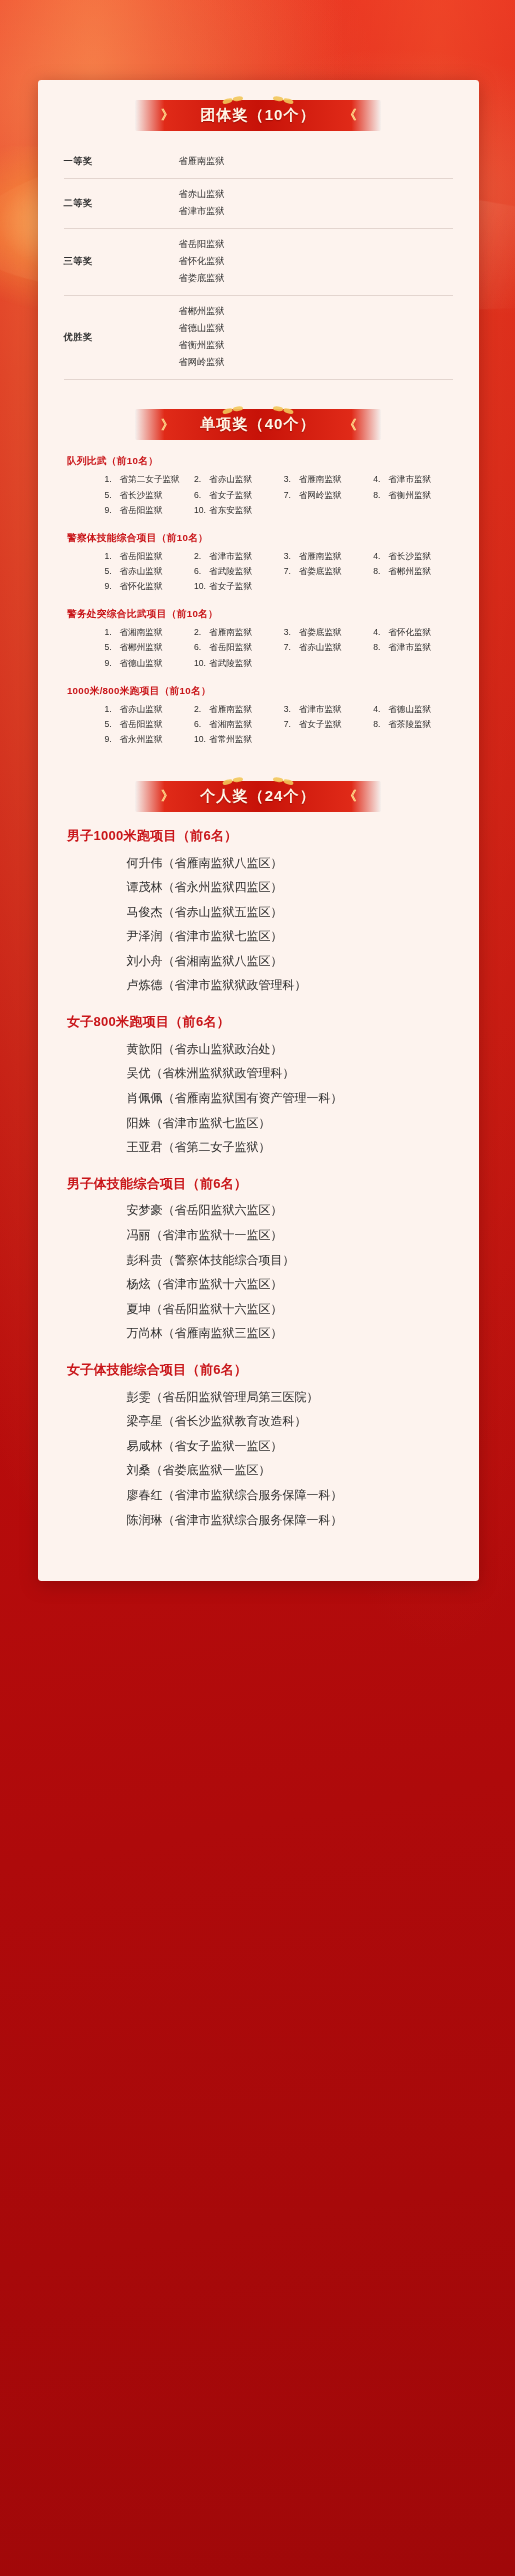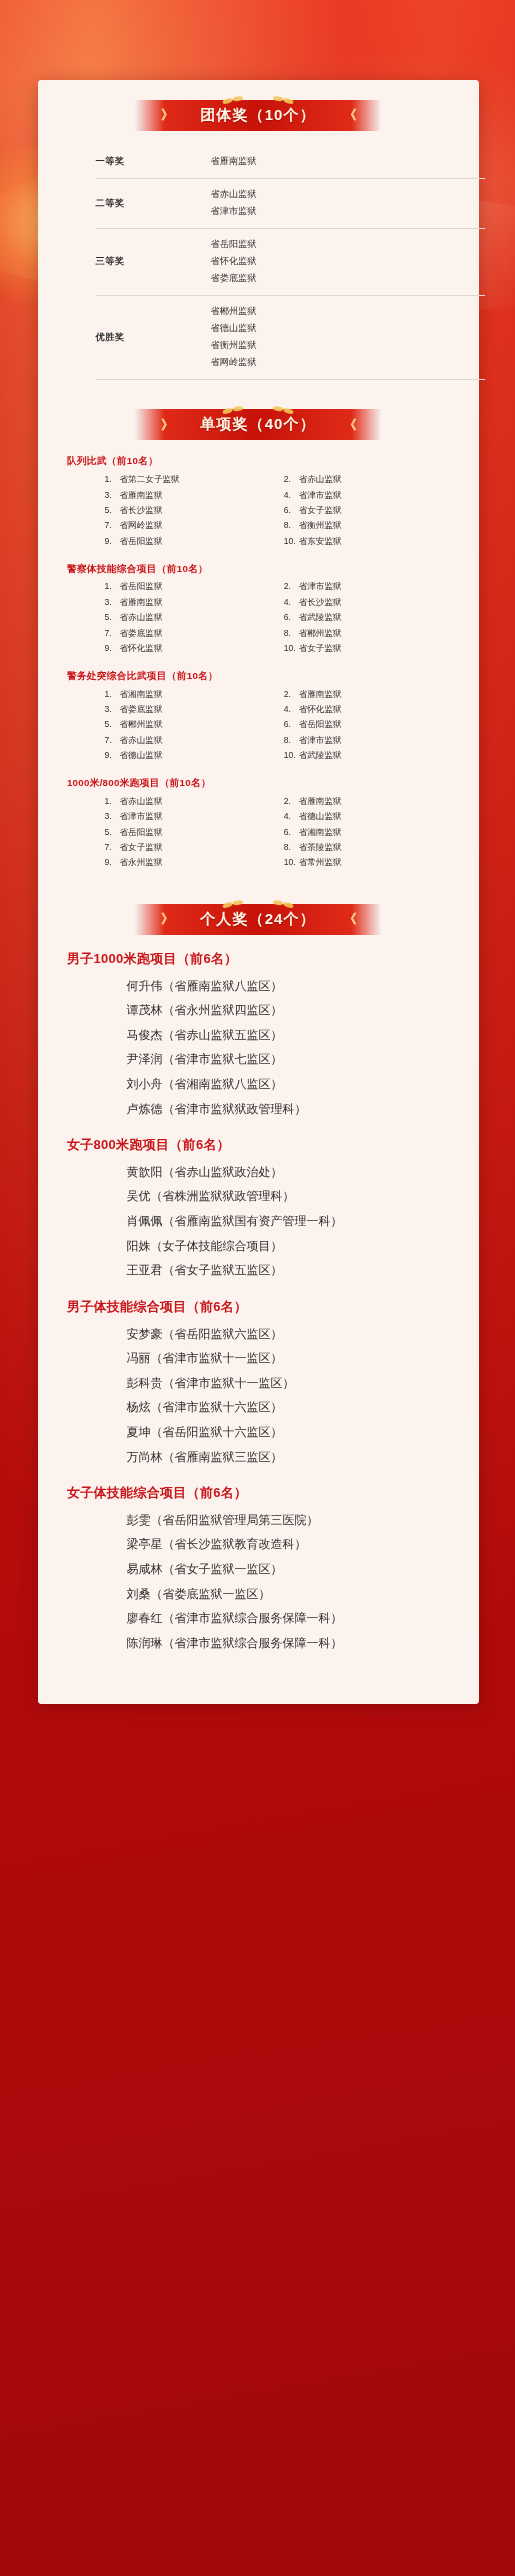--- a/index.html
+++ b/index.html
@@ -134,21 +134,20 @@
   .banner .leaf {
     position:absolute; top:-6.9px; left:50%; transform:translateX(-50%);
     width: 86px; height: 13.8px;
   }
 
   
   table.team {
     width: 100%;
     border-collapse: collapse;
     margin-bottom: 10.3px;
-    margin-left: 32px;
   }
   table.team td {
     padding: 7.5px 0;
     font-size: 9.2px;
     color: #2f2f2f;
     border-bottom: 0.6px solid #e3d5cf;
     vertical-align: middle;
   }
   table.team tr:last-child td { border-bottom: 0.6px solid #e3d5cf; }
   td.rank {
@@ -164,21 +163,21 @@
   .event { margin: 15px 0 15px 0; }
   .event-title {
     color: #c9161a;
     font-size: 9.7px;
     font-weight: bold;
     margin: 0 0 5.7px 3.4px;
     letter-spacing: 0.3px;
   }
   .event-list {
     display: grid;
-    grid-template-columns: 1fr 1fr;
+    grid-template-columns: 1fr 1fr 1fr 1fr;
     column-gap: 10.3px;
     row-gap: 3.4px;
     padding-left: 41px;
   }
   .event-list div {
     font-size: 8.6px;
     color: #2d2d2d;
     white-space: nowrap;
   }
   .idx { display:inline-block; min-width: 15px; }
@@ -420,31 +419,31 @@
           <div>卢炼德（省津市监狱狱政管理科）</div>
         </div>
       </div>
 
       <div class="person">
         <div class="person-title">女子800米跑项目（前6名）</div>
         <div class="person-list">
           <div>黄歆阳（省赤山监狱政治处）</div>
           <div>吴优（省株洲监狱狱政管理科）</div>
           <div>肖佩佩（省雁南监狱国有资产管理一科）</div>
-          <div>阳姝（女子体技能综合项目）</div>
-          <div>王亚君（省女子监狱五监区）</div>
+          <div>阳姝（省津市监狱七监区）</div>
+          <div>王亚君（省第二女子监狱）</div>
         </div>
       </div>
 
       <div class="person">
         <div class="person-title">男子体技能综合项目（前6名）</div>
         <div class="person-list">
           <div>安梦豪（省岳阳监狱六监区）</div>
           <div>冯丽（省津市监狱十一监区）</div>
-          <div>彭科贵（省津市监狱十一监区）</div>
+          <div>彭科贵（警察体技能综合项目）</div>
           <div>杨炫（省津市监狱十六监区）</div>
           <div>夏坤（省岳阳监狱十六监区）</div>
           <div>万尚林（省雁南监狱三监区）</div>
         </div>
       </div>
 
       <div class="person">
         <div class="person-title">女子体技能综合项目（前6名）</div>
         <div class="person-list">
           <div>彭雯（省岳阳监狱管理局第三医院）</div>

